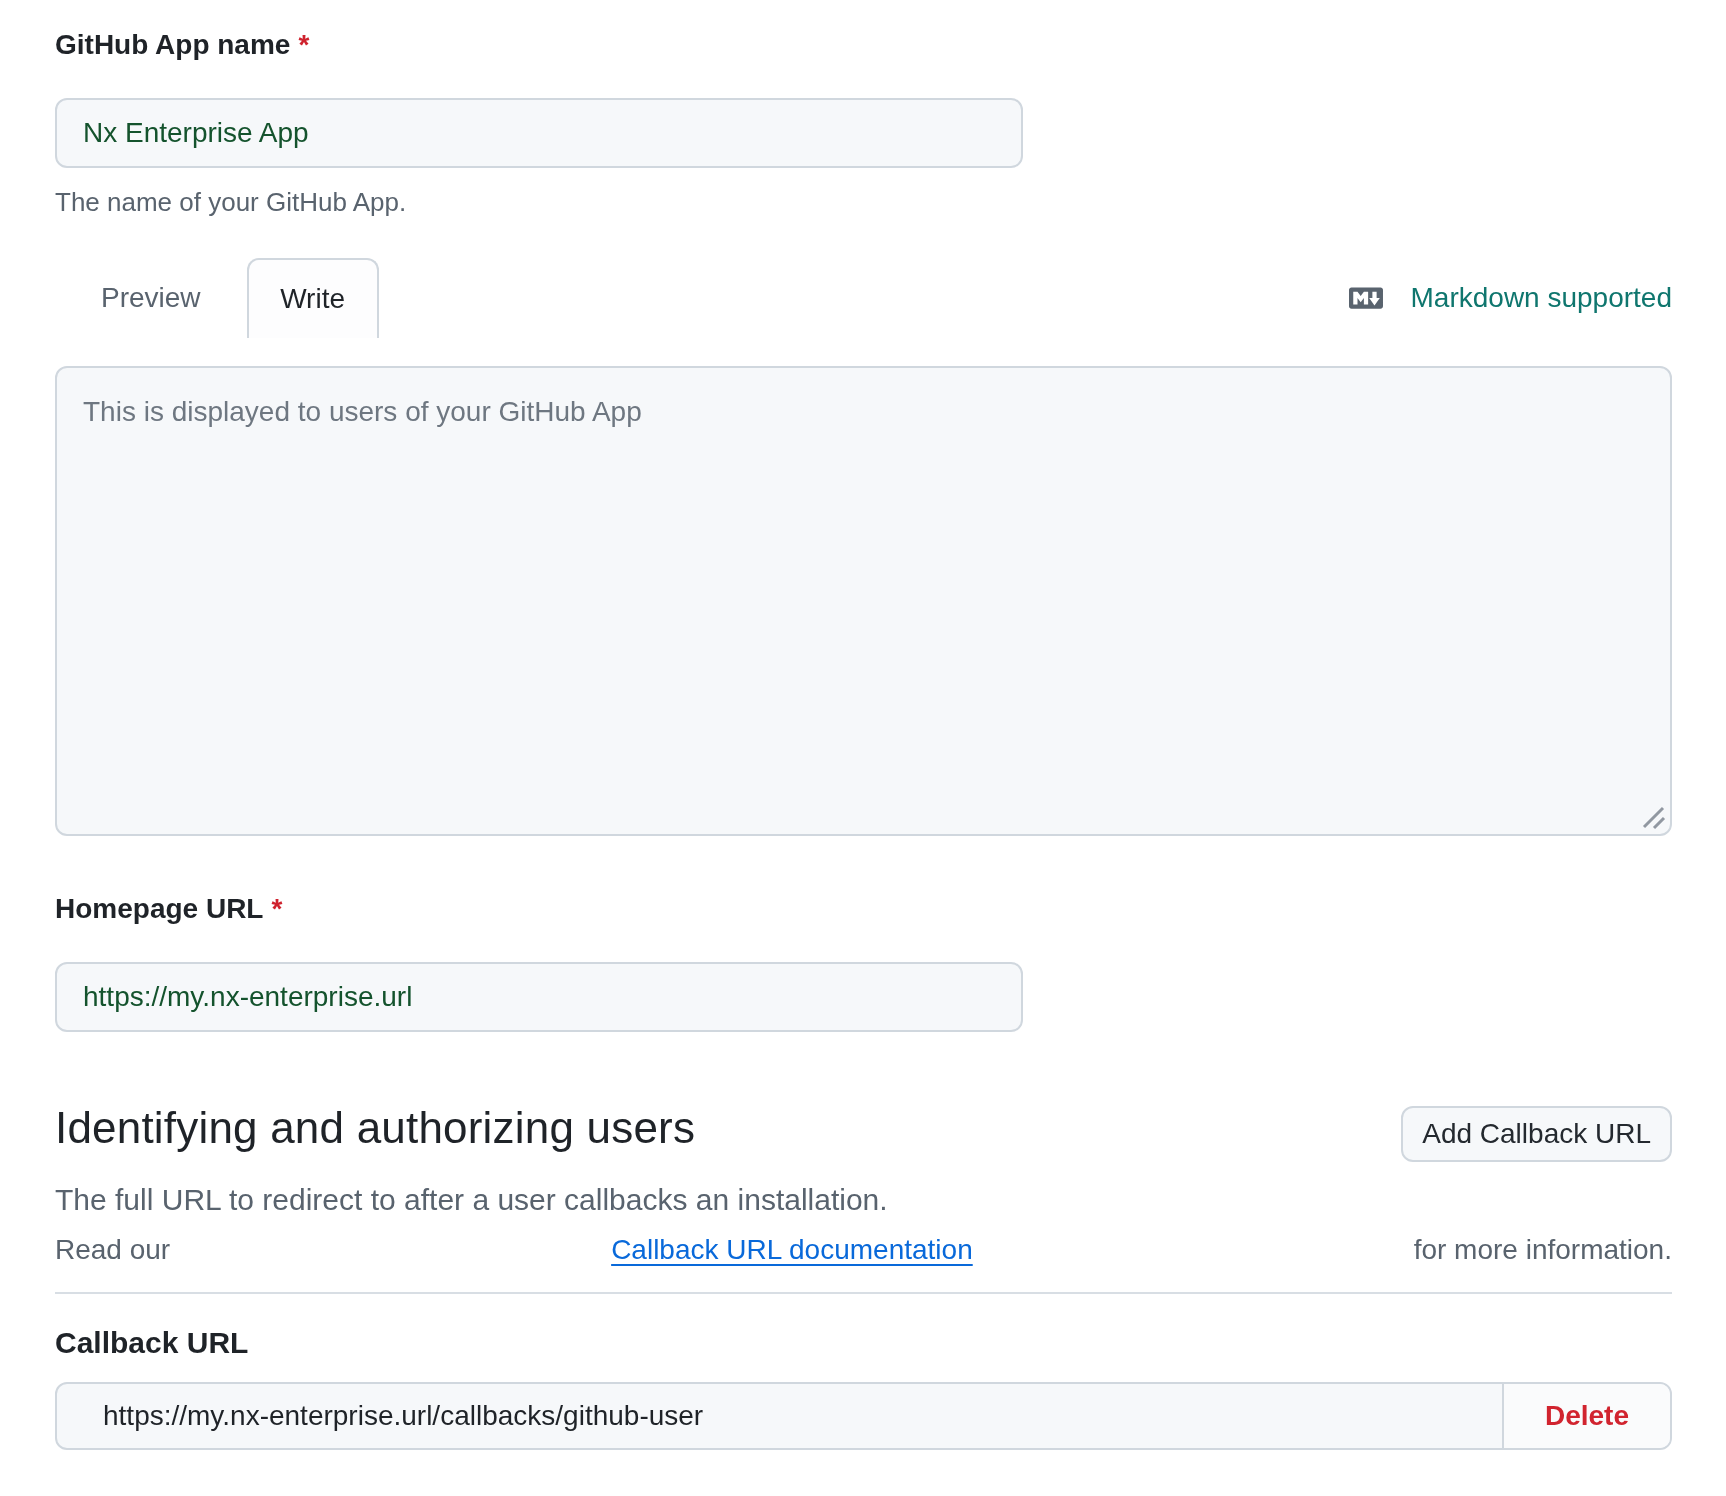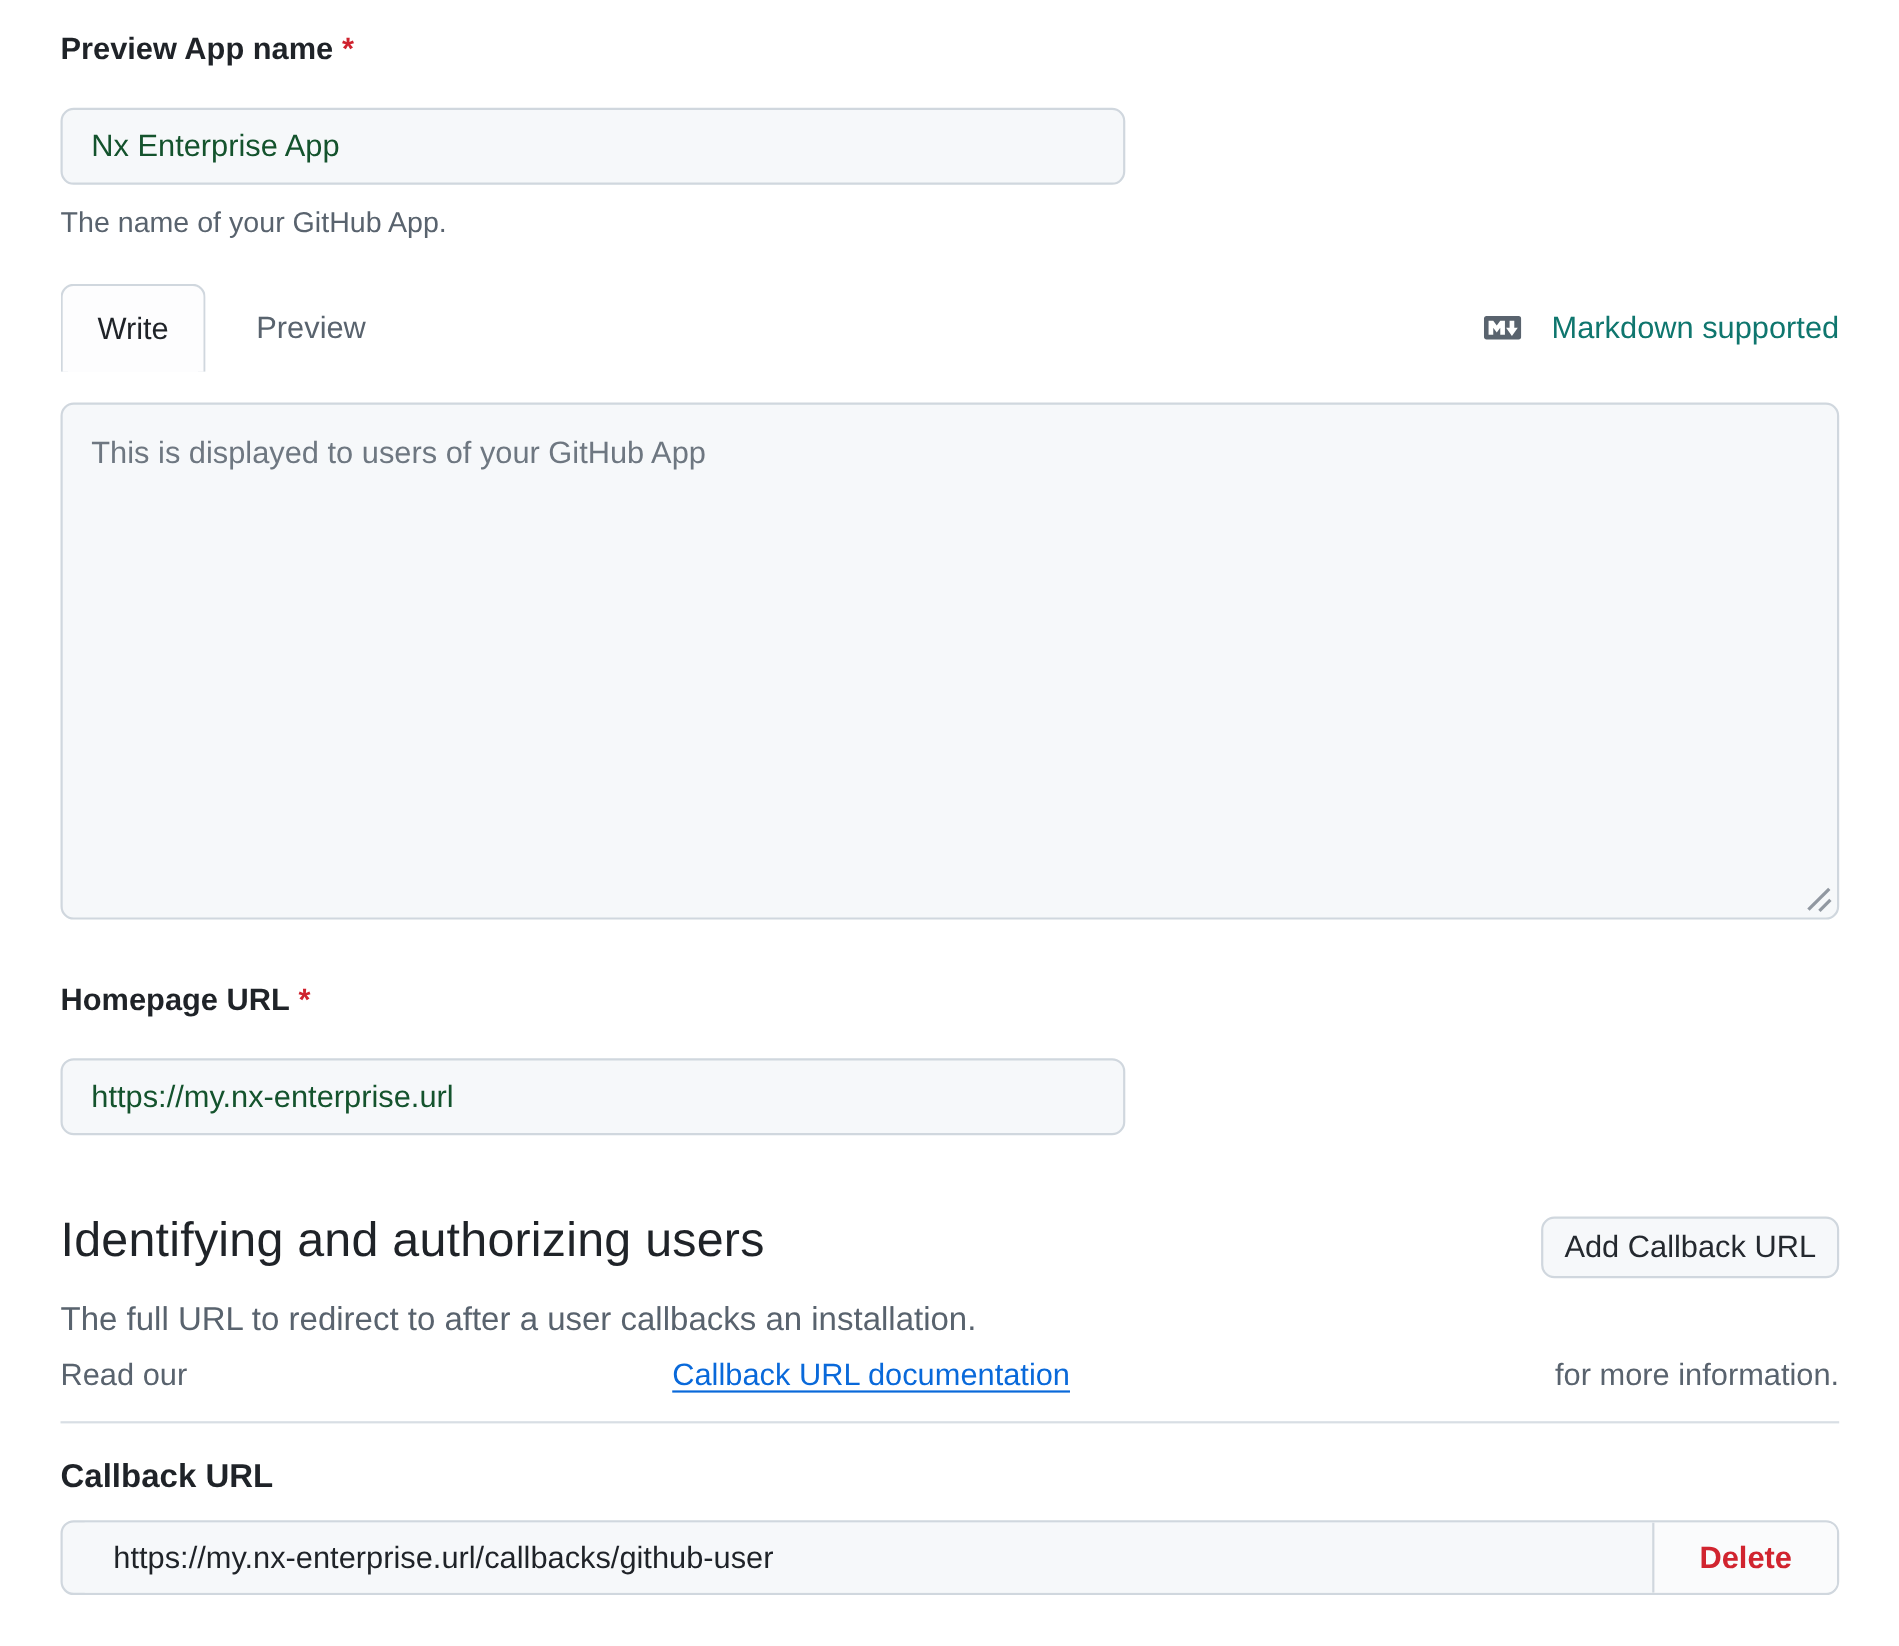--- a/index.html
+++ b/index.html
@@ -75,28 +75,28 @@
     width:168px; background:#fafbfc; border:none; border-left:2px solid #d0d7de;
     color:#d1242f; font-size:28px; font-weight:700; font-family:inherit; cursor:pointer;
   }
 </style>
 </head>
 <body>
 
 <div class="container">
 
   <div class="field-label">
-    <span>Preview App name</span><span class="required">*</span>
+    <span>GitHub App name</span><span class="required">*</span>
   </div>
   <input class="text-input" type="text" value="Nx Enterprise App" style="">
   <div class="help">The name of your GitHub App.</div>
 
   <div class="tabs-row">
+    <button class="tab inactive">Preview</button>
     <button class="tab active">Write</button>
-    <button class="tab inactive">Preview</button>
     <div class="markdown-note">
       <span>
         <svg width="34" height="34" viewBox="0 0 16 16" fill="#59636e" aria-hidden="true">
           <path d="M14.85 3c.63 0 1.15.52 1.14 1.15v7.7c0 .63-.51 1.15-1.15 1.15H1.15C.52 13 0 12.48 0 11.84V4.15C0 3.52.52 3 1.15 3ZM9 11V5H7L5.5 7 4 5H2v6h2V8l1.5 2L7 8v3Zm2.99.5L14.5 8H13V5h-2v3H9.5Z"></path>
         </svg>
       </span>
       <span>Markdown supported</span>
     </div>
   </div>
 

